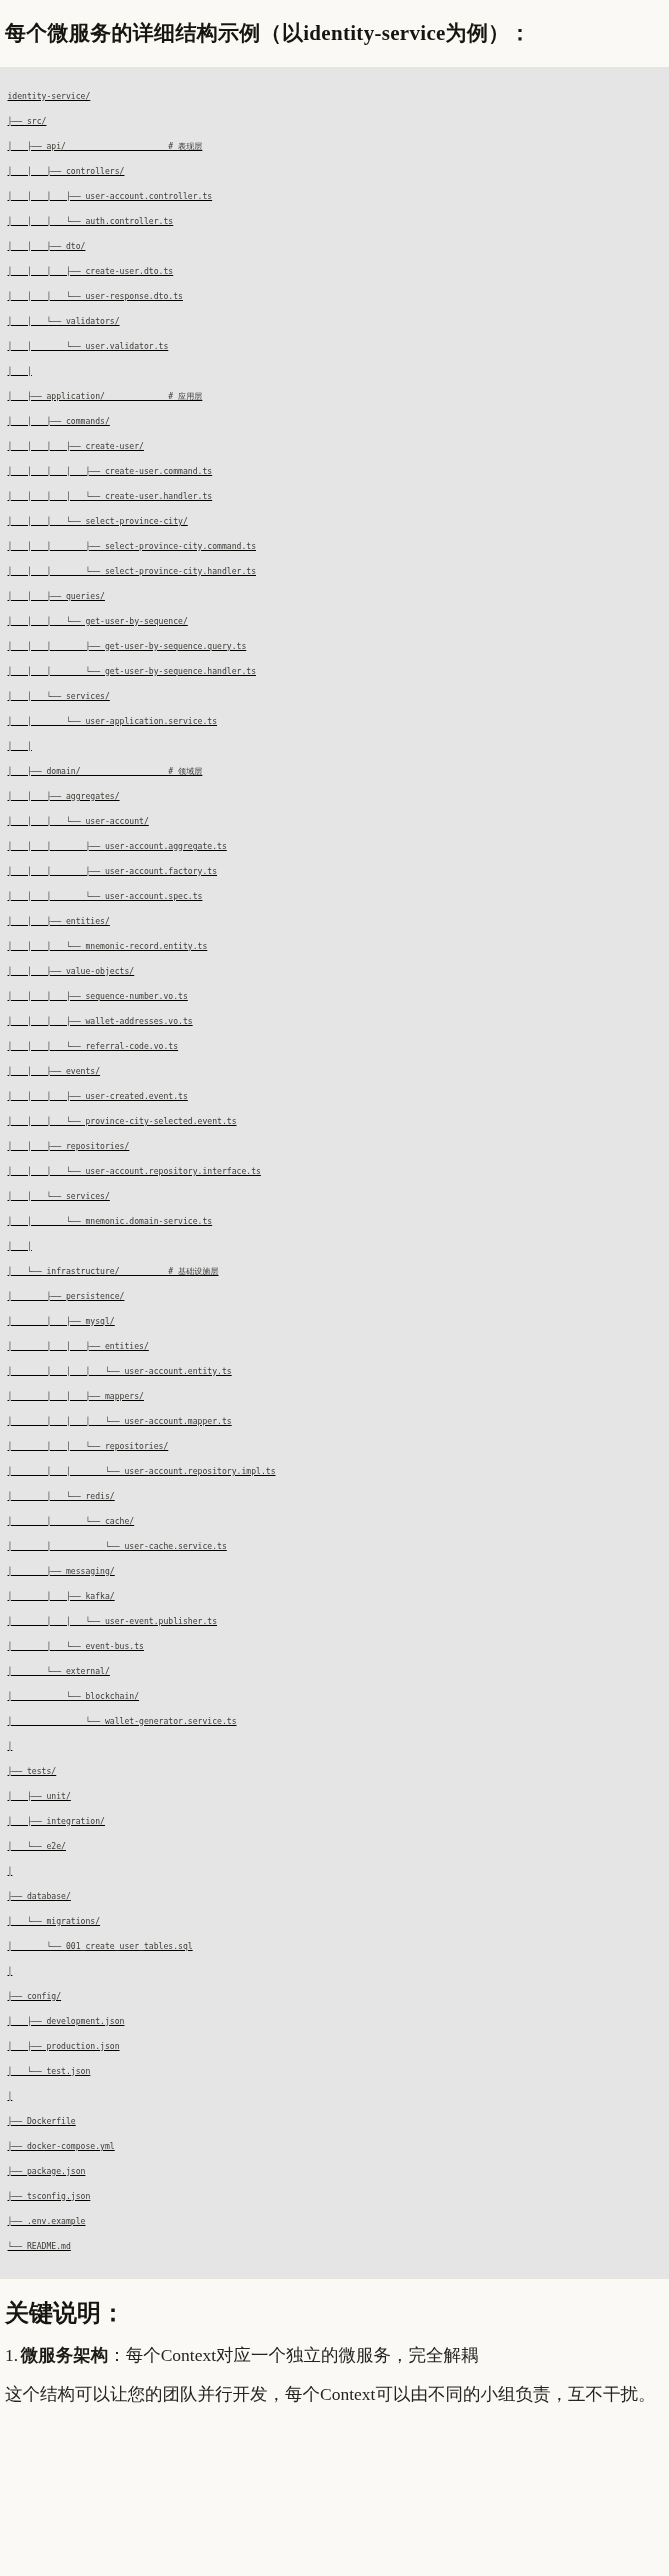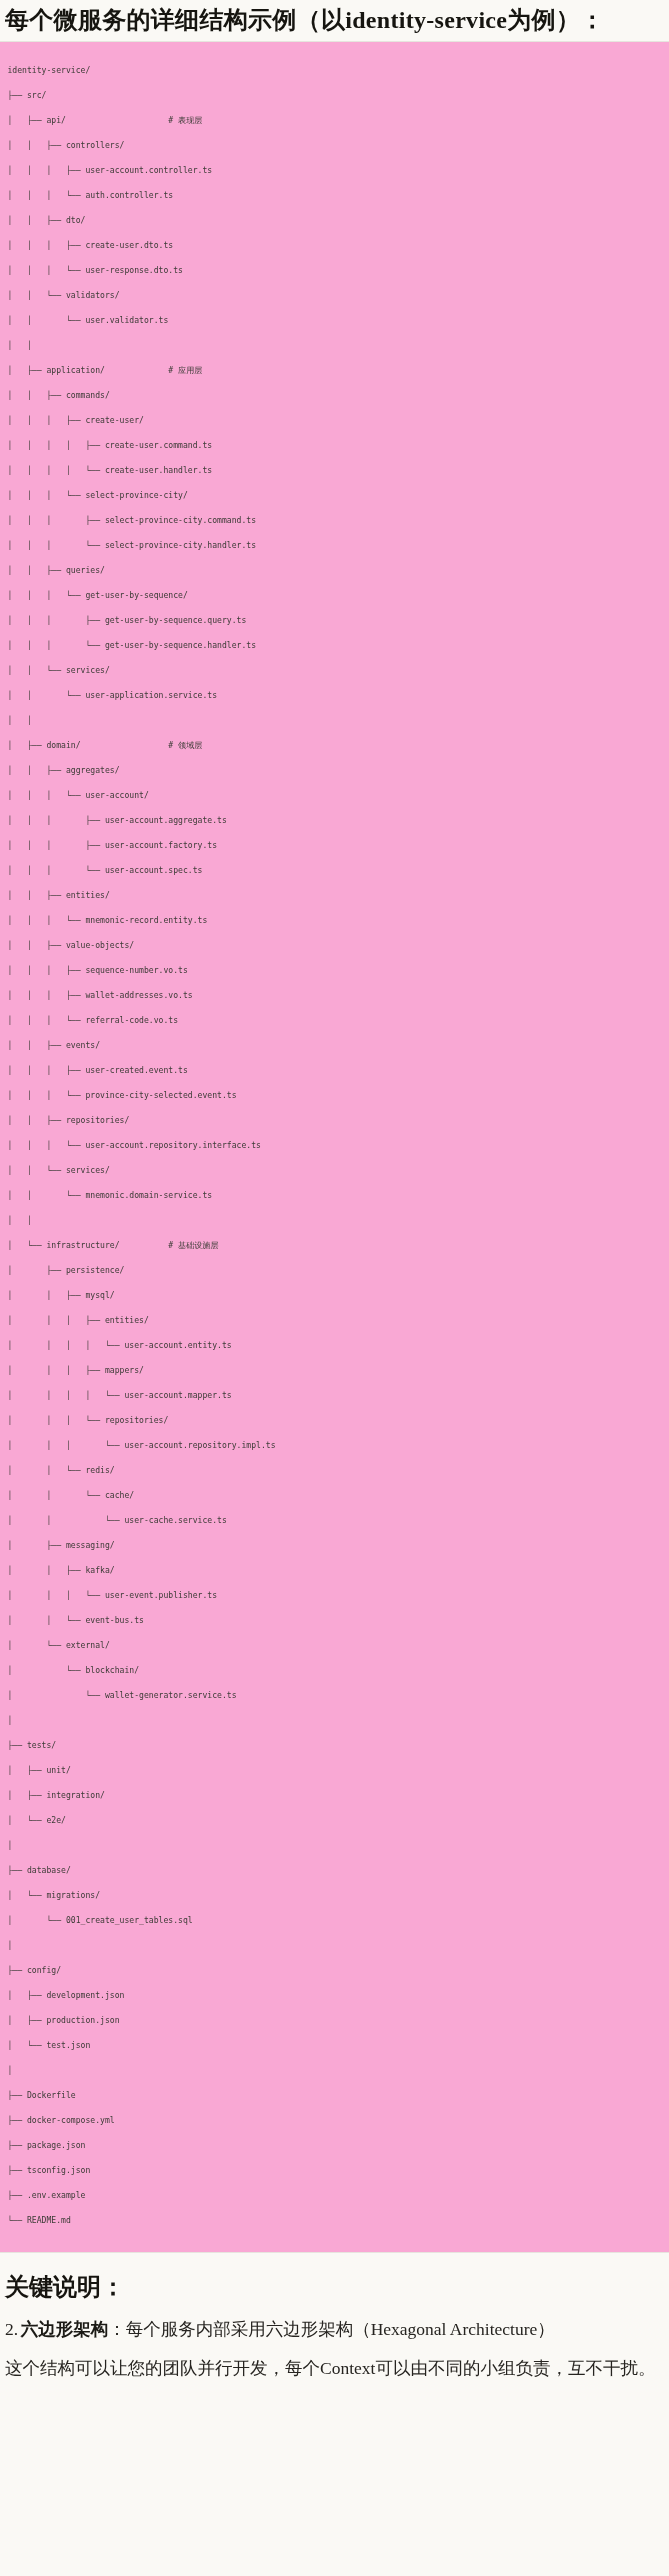--- a/index.html
+++ b/index.html
@@ -5,31 +5,32 @@
   html, body { margin: 0; padding: 0; }
   body {
     width: 669px;
     min-height: 2576px;
     background: #faf9f5;
     font-family: "Liberation Serif", "DejaVu Serif", serif;
     -webkit-font-smoothing: antialiased;
   }
   .title {
     margin: 0;
-    padding: 5px 5px;
-    font-size: 24px;
+    padding: 18px 5px;
+    font-size: 21px;
     line-height: 31px;
     font-weight: 700;
     color: #161510;
     letter-spacing: 0.3px;
   }
   .code-block {
-    background: #f9a8d4;
+    background: #e5e5e5;
     border-top: 0.6px solid #e7e5de;
     border-bottom: 0.6px solid #e7e5de;
+    text-decoration: underline;
   }
   .tree {
     margin: 0;
     padding: 15.6px 7.5px 19.4px 7.5px;
     font-family: "DejaVu Sans Mono", "Liberation Mono", monospace;
     font-size: 8.1px;
     line-height: 25px;
     color: #3c3b36;
     white-space: pre;
   }
@@ -147,22 +148,22 @@
 ├── docker-compose.yml
 ├── package.json
 ├── tsconfig.json
 ├── .env.example
 └── README.md</pre>
   </div>
 
   <section class="notes">
     <h2 class="notes-heading">关键说明：</h2>
 
+    <div class="note-item"><span class="note-num">1.</span><span class="note-label">微服务架构</span><span class="note-text">：每个Context对应一个独立的微服务，完全解耦</span></div>
 
-    <div class="note-item"><span class="note-num">2.</span><span class="note-label">六边形架构</span><span class="note-text">：每个服务内部采用六边形架构（Hexagonal Architecture）</span></div>
 
 
 
 
 
     <p class="closing">这个结构可以让您的团队并行开发，每个Context可以由不同的小组负责，互不干扰。</p>
   </section>
 
 </div>
 

